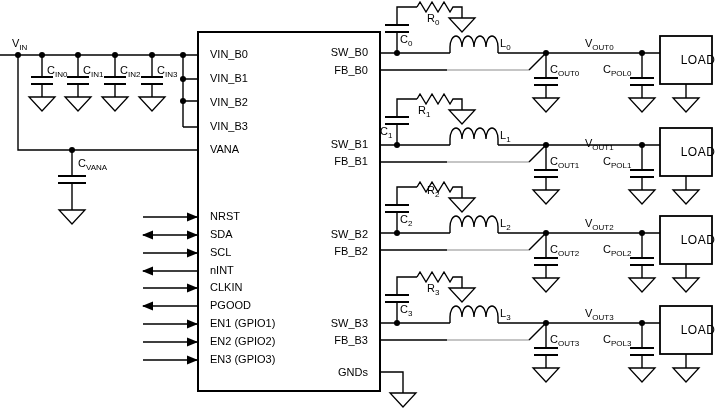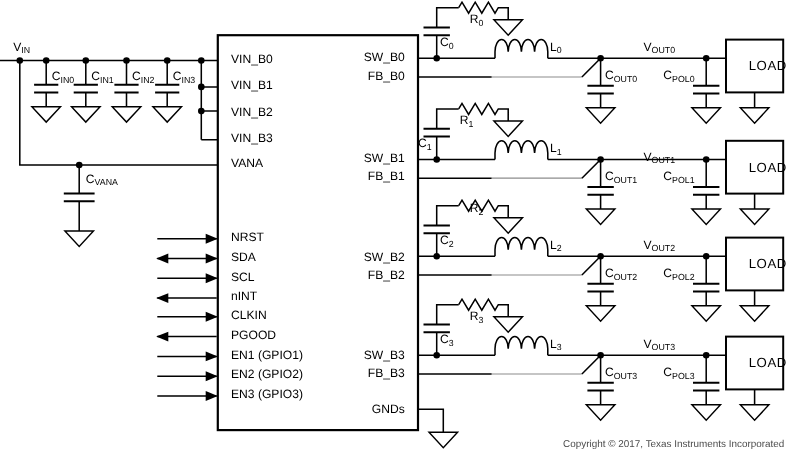--- a/index.html
+++ b/index.html
@@ -179,15 +179,14 @@
 <div class="load-lbl" style="left:660px;top:216px">LOAD</div>
 
 <span class="lbl" style="left:427px;top:282px"><span>R</span><span class="sub">3</span></span>
 <span class="lbl" style="left:400px;top:303px"><span>C</span><span class="sub">3</span></span>
 <span class="lbl" style="left:500px;top:307px"><span>L</span><span class="sub">3</span></span>
 <span class="lbl" style="left:585px;top:307px"><span>V</span><span class="sub">OUT3</span></span>
 <span class="lbl" style="left:550px;top:333px"><span>C</span><span class="sub">OUT3</span></span>
 <span class="lbl" style="left:603px;top:333px"><span>C</span><span class="sub">POL3</span></span>
 <div class="load-lbl" style="left:660px;top:306px">LOAD</div>
 
-<span class="copyright" style="right:10px;top:398px">Copyright © 2017, Texas Instruments Incorporated</span>
 
 </div>
 
 </body></html>

